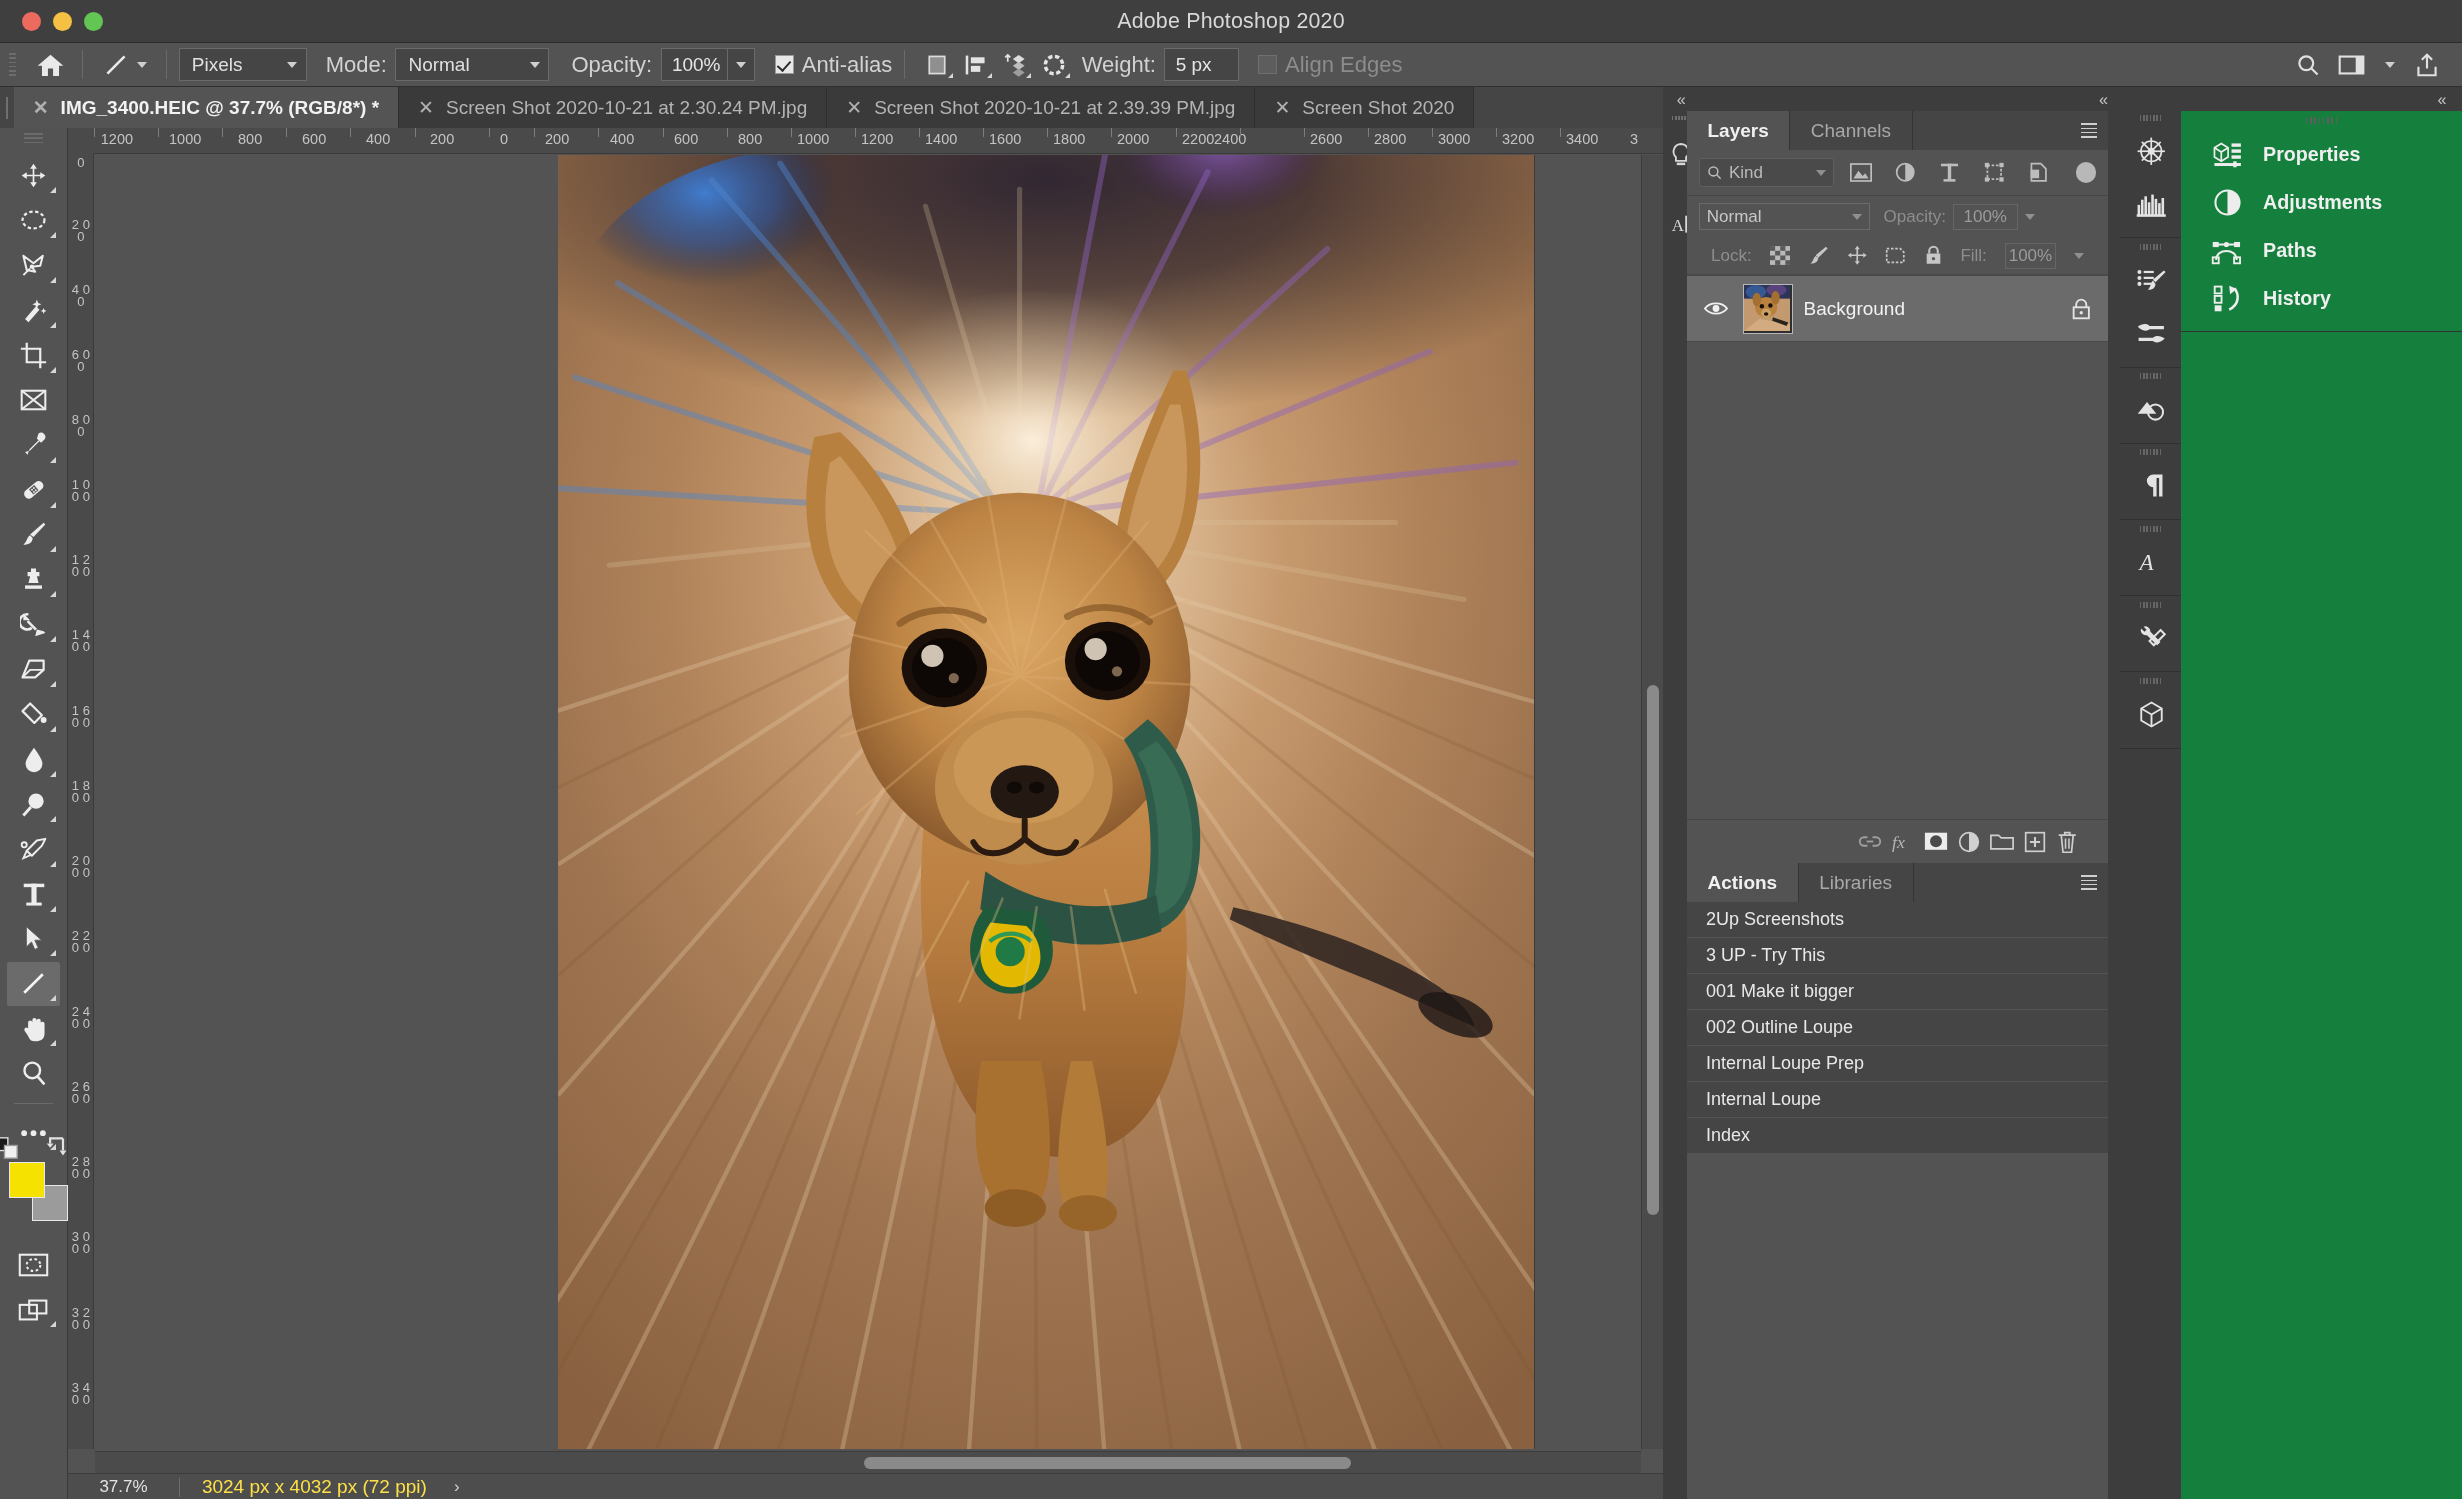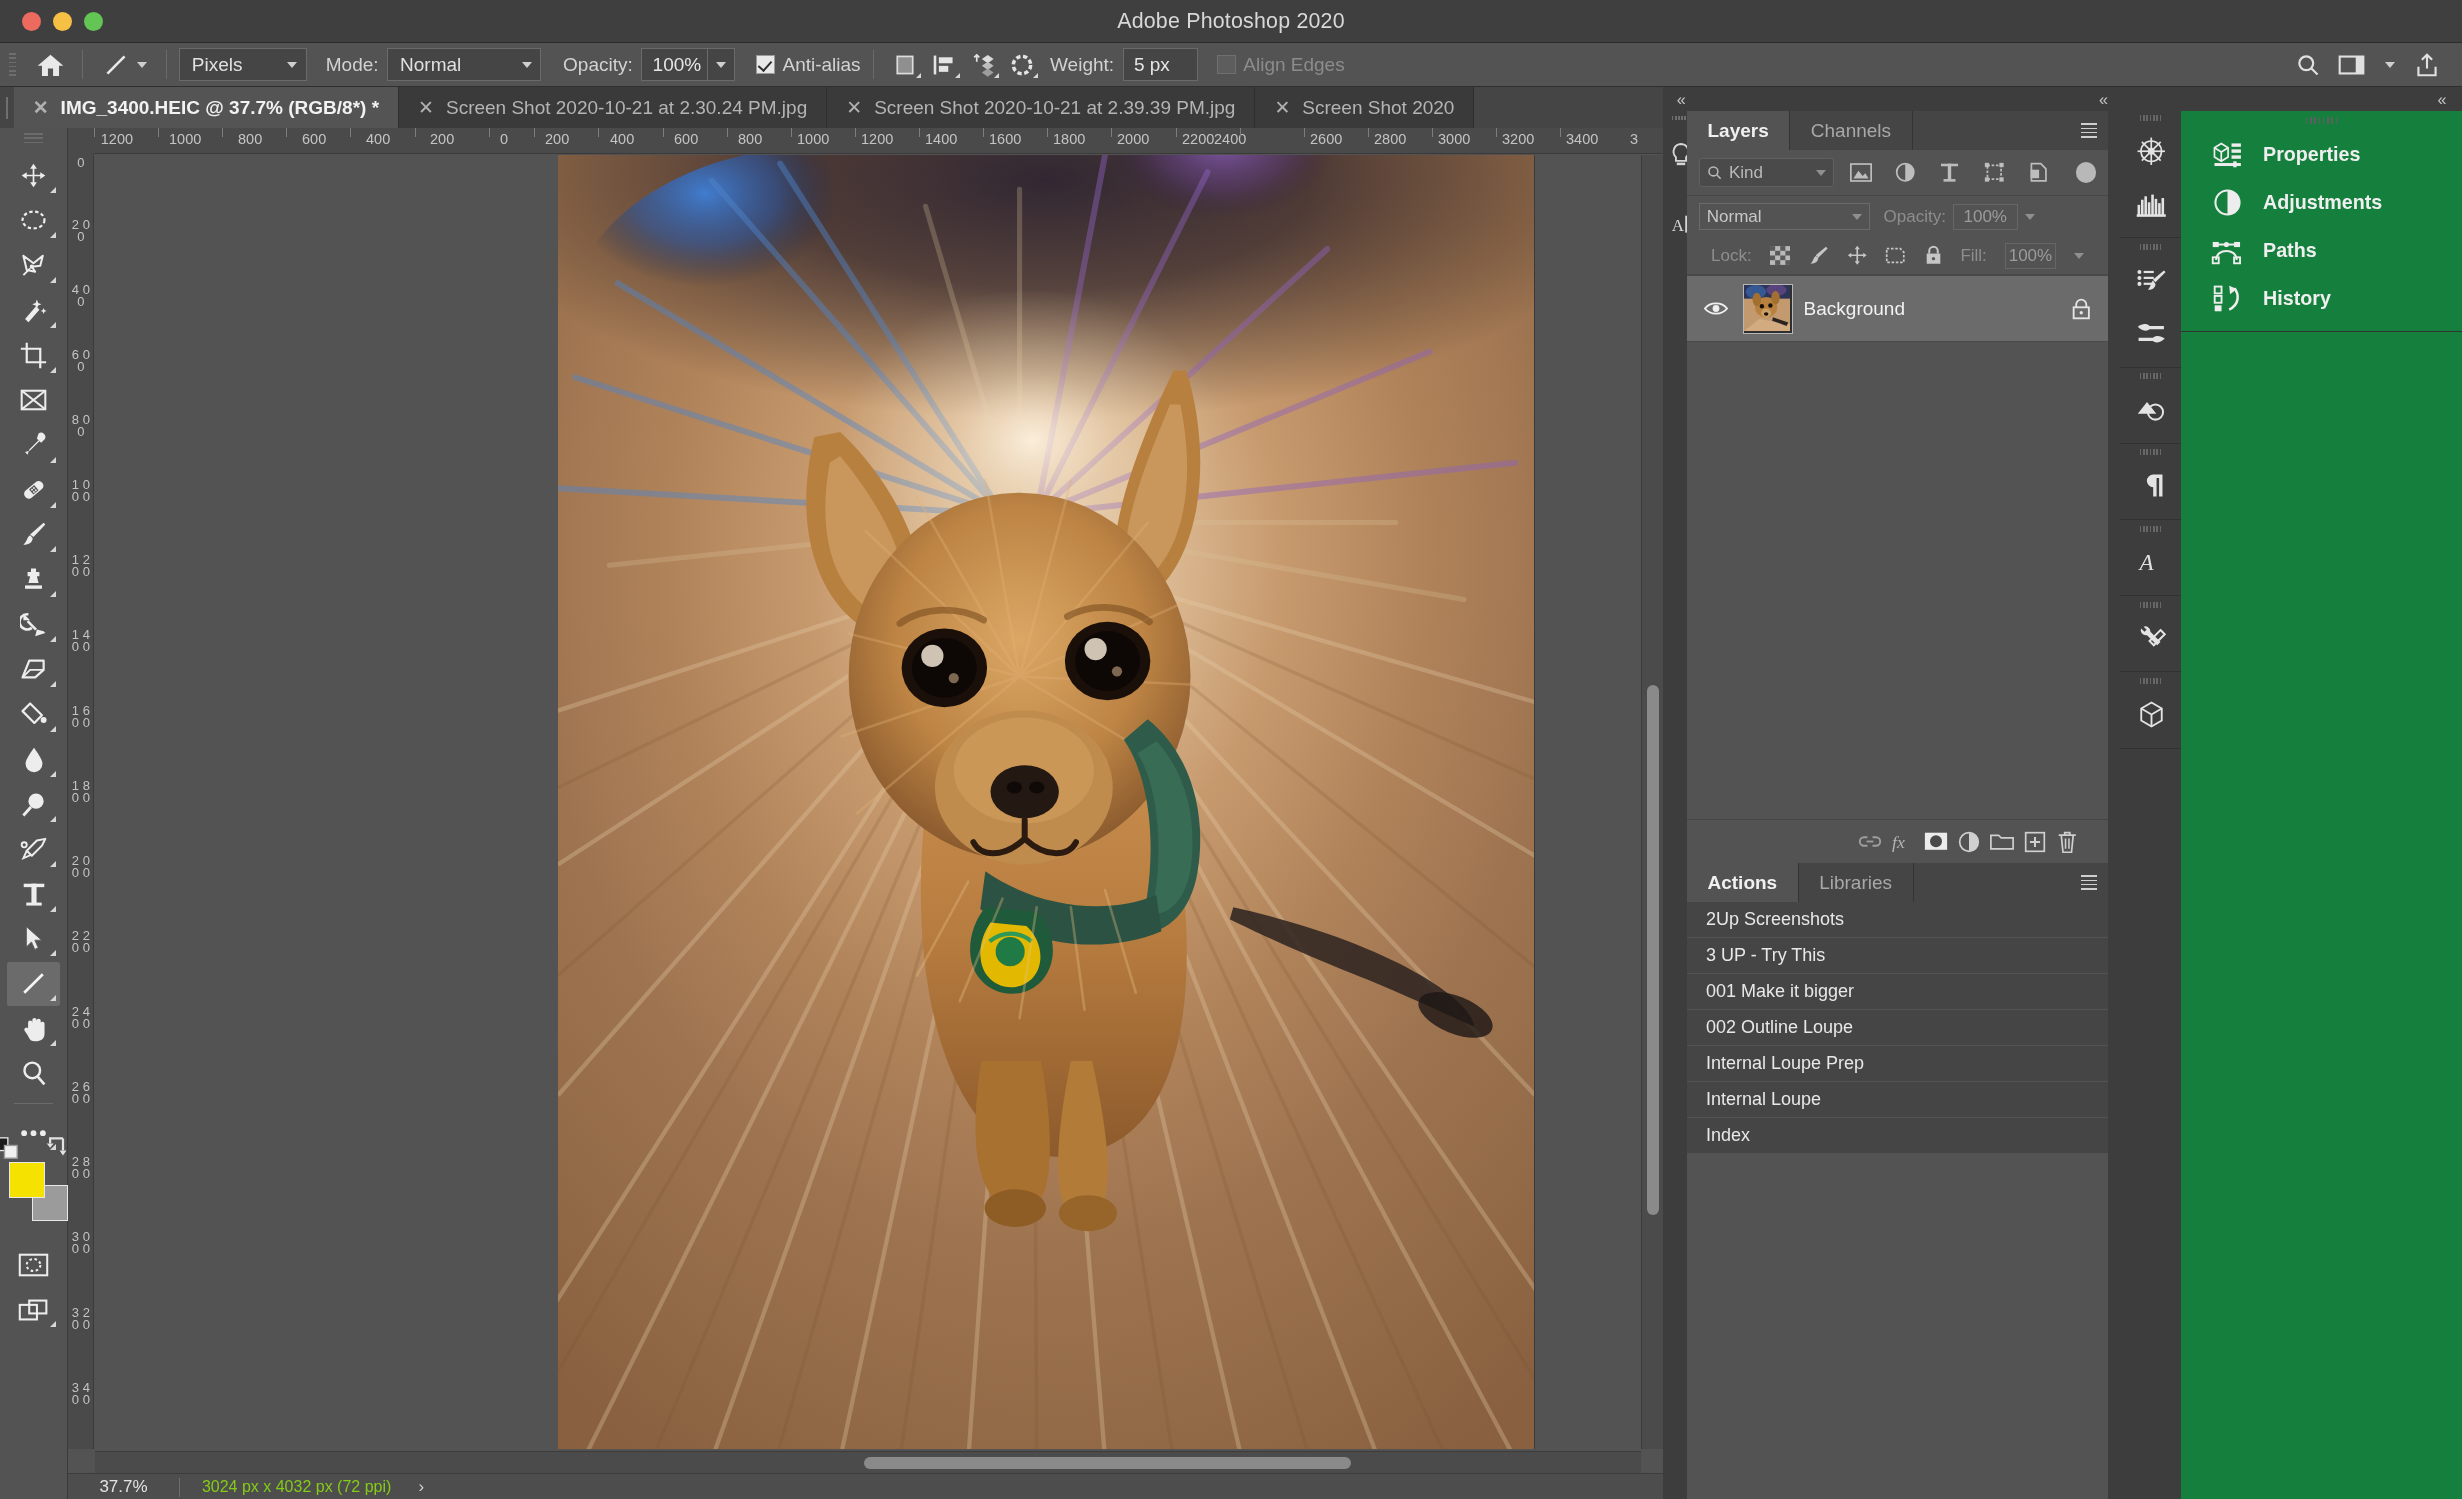--- a/index.html
+++ b/index.html
@@ -34,21 +34,21 @@
     background: #535353; border-bottom: 0.9px solid #2f2f2f;
     display: flex; align-items: center; padding-left: 8.5px;
   }
   .grip { width: 8.5px; height: 29px; display:flex; flex-direction:column; justify-content:center; gap:2.6px; margin-right: 8.5px;}
   .grip i { display:block; width: 7.7px; height: 1.7px; background: #6d6d6d; }
   .ob-sep { width: 0.9px; height: 29px; background: #6a6a6a; margin: 0 12px; }
   .home-btn {
     width: 39px; height: 34px; display:flex; align-items:center; justify-content:center;
     margin-left: 5.1px;
   }
-  .ob-label { font-size: 19px; color: #d2d2d2; margin-right: 8.5px; white-space: nowrap; }
+  .ob-label { font-size: 22px; color: #d2d2d2; margin-right: 8.5px; white-space: nowrap; }
   .ob-label.dim { color: #8c8c8c; }
   .tool-preset {
     display:flex; align-items:center; gap: 6.8px; padding: 0 6.8px; height: 34px;
   }
   .tp-swatch {
     width: 29px; height: 26px; display:flex; align-items:center; justify-content:center;
   }
   .select-box {
     height: 32.5px; background: #454545; border: 0.9px solid #6a6a6a;
     display: flex; align-items: center; padding: 0 8.5px 0 12px;
@@ -160,21 +160,21 @@
     background: #4b4b4b; border-top: 0.9px solid #3c3c3c;
   }
   .scroll-h-strip .thumb { position:absolute; top: 5.1px; height: 12px; left: 769px; width: 487px; background: #8a8a8a; border-radius: 6px; }
 
   .statusbar {
     position: absolute; left: 0; right: 0; bottom: 0; height: 27px;
     background: #4d4d4d; display:flex; align-items:center; border-top: 0.9px solid #3c3c3c;
   }
   .sb-zoom { width: 111px; text-align:center; font-size: 17px; color: #e2e2e2; }
   .sb-sep { width:0.9px; height: 19px; background: #6d6d6d; }
-  .sb-info { padding: 0 22px; font-size: 16px; color: #84cc16; white-space: nowrap; }
+  .sb-info { padding: 0 22px; font-size: 19px; color: #fde047; white-space: nowrap; }
   .sb-arrow { font-size: 17px; color: #d0d0d0; padding-left: 5.1px; }
 
   
   .right-dock {
     position: absolute; top: 87px; right: 0; width: 799px; bottom: 0;
     background: #3d3d3d; display: flex;
   }
   .dock-collapse-row {
     position: absolute; top: 0; right: 0; width: 799px; height: 24px; background: #3d3d3d;
     display:flex; align-items:center;

